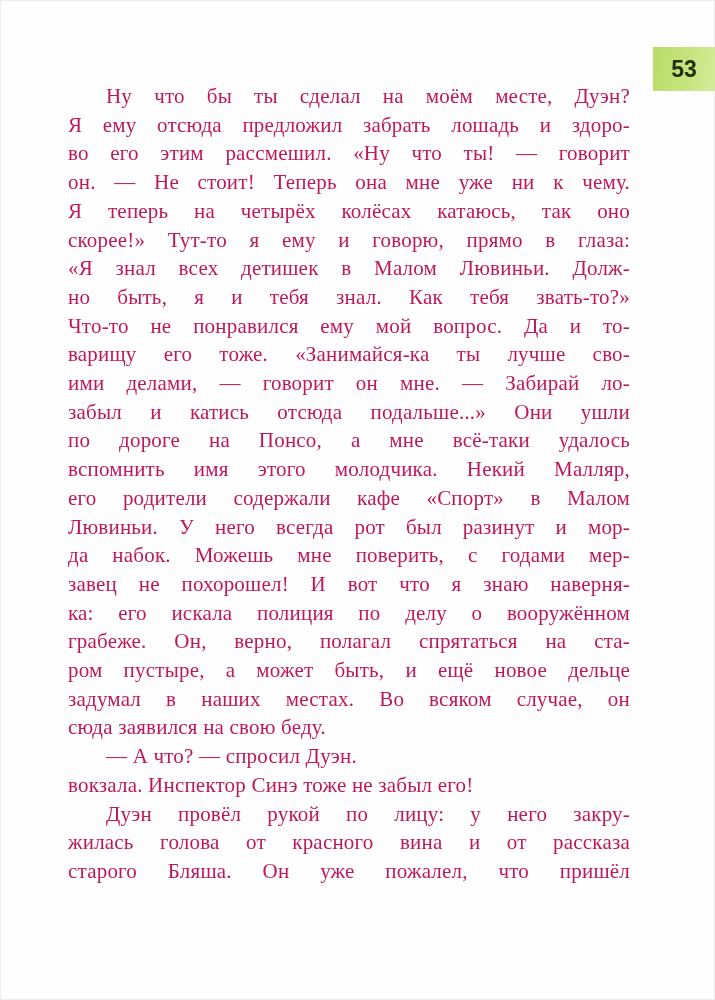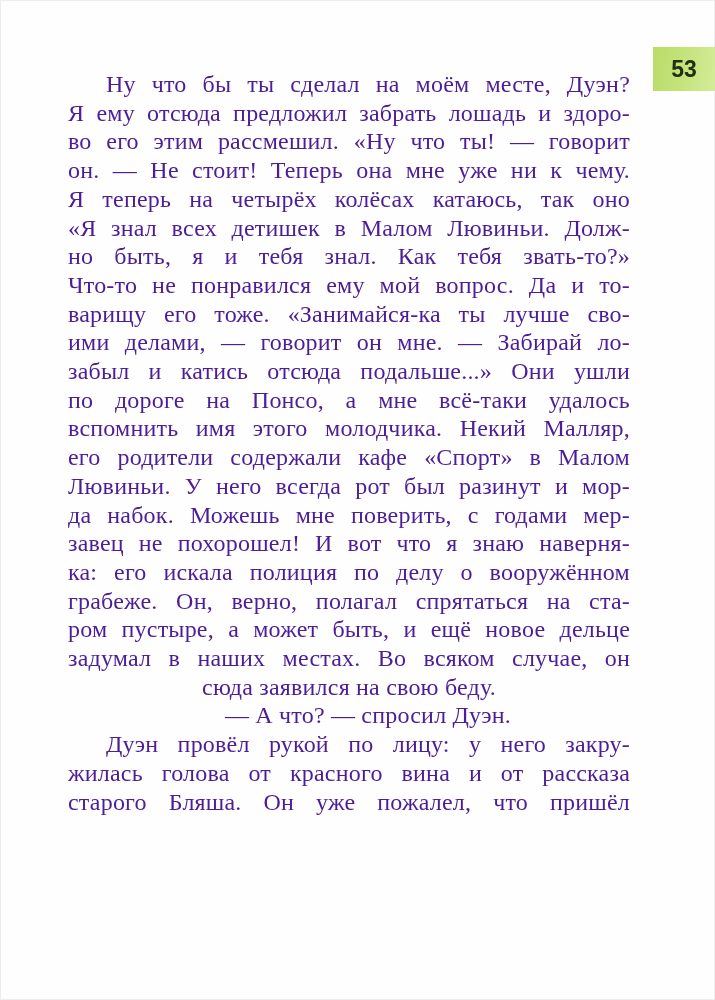--- a/index.html
+++ b/index.html
@@ -29,29 +29,29 @@
   }
   .page-number-badge span {
     font-family: Liberation Sans, sans-serif;
     font-weight: bold;
     font-size: 23px;
     color: #20300d;
   }
   .text-block {
     position: absolute;
     left: 68px;
-    top: 70px;
+    top: 82px;
     width: 562px;
-    font-size: 24px;
+    font-size: 21px;
     line-height: 28.7px;
-    color: #4c1d95;
+    color: #be185d;
     letter-spacing: 0.2px;
   }
   .text-line {
-    text-align: center;
+    text-align: left;
     white-space: nowrap;
   }
   .text-line.just {
     white-space: normal;
     text-align: justify;
     text-align-last: justify;
   }
   .text-line.indent {
     text-indent: 38px;
   }
@@ -62,35 +62,37 @@
 <div class="page">
   <div class="page-number-badge">
     <span>53</span>
   </div>
   <div class="text-block">
       <div class="text-line just indent">Ну что бы ты сделал на моём месте, Дуэн?</div>
       <div class="text-line just">Я ему отсюда предложил забрать лошадь и здоро-</div>
       <div class="text-line just">во его этим рассмешил. «Ну что ты! — говорит</div>
       <div class="text-line just">он. — Не стоит! Теперь она мне уже ни к чему.</div>
       <div class="text-line just">Я теперь на четырёх колёсах катаюсь, так оно</div>
+      <div class="text-line just">скорее!» Тут-то я ему и говорю, прямо в глаза:</div>
       <div class="text-line just">«Я знал всех детишек в Малом Лювиньи. Долж-</div>
       <div class="text-line just">но быть, я и тебя знал. Как тебя звать-то?»</div>
       <div class="text-line just">Что-то не понравился ему мой вопрос. Да и то-</div>
       <div class="text-line just">варищу его тоже. «Занимайся-ка ты лучше сво-</div>
       <div class="text-line just">ими делами, — говорит он мне. — Забирай ло-</div>
       <div class="text-line just">забыл и катись отсюда подальше...» Они ушли</div>
       <div class="text-line just">по дороге на Понсо, а мне всё-таки удалось</div>
       <div class="text-line just">вспомнить имя этого молодчика. Некий Малляр,</div>
       <div class="text-line just">его родители содержали кафе «Спорт» в Малом</div>
       <div class="text-line just">Лювиньи. У него всегда рот был разинут и мор-</div>
       <div class="text-line just">да набок. Можешь мне поверить, с годами мер-</div>
       <div class="text-line just">завец не похорошел! И вот что я знаю наверня-</div>
       <div class="text-line just">ка: его искала полиция по делу о вооружённом</div>
       <div class="text-line just">грабеже. Он, верно, полагал спрятаться на ста-</div>
       <div class="text-line just">ром пустыре, а может быть, и ещё новое дельце</div>
       <div class="text-line just">задумал в наших местах. Во всяком случае, он</div>
       <div class="text-line">сюда заявился на свою беду.</div>
       <div class="text-line indent">— А что? — спросил Дуэн.</div>
+      <div class="text-line">вокзала. Инспектор Синэ тоже не забыл его!</div>
       <div class="text-line just indent">Дуэн провёл рукой по лицу: у него закру-</div>
       <div class="text-line just">жилась голова от красного вина и от рассказа</div>
       <div class="text-line just">старого Бляша. Он уже пожалел, что пришёл</div>
     </div>
 </div>
 
 </body></html>

